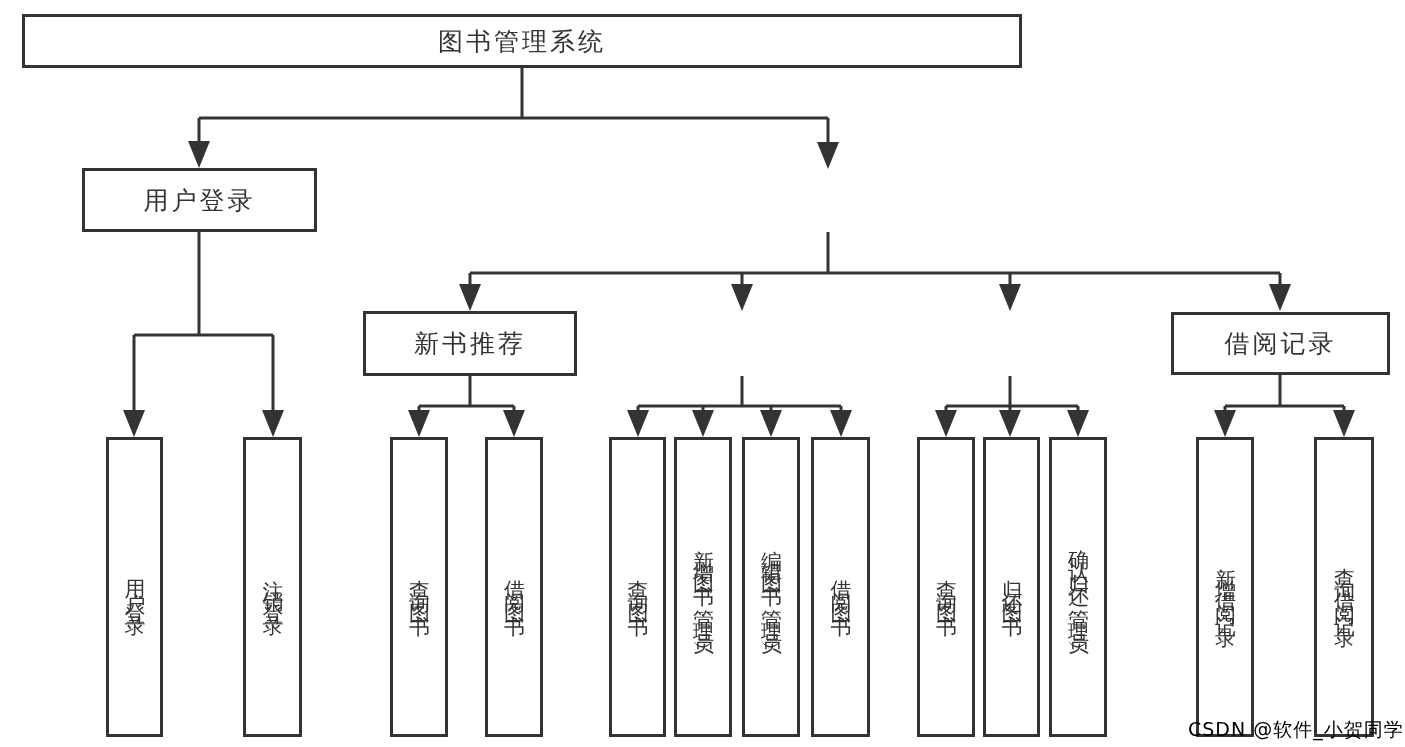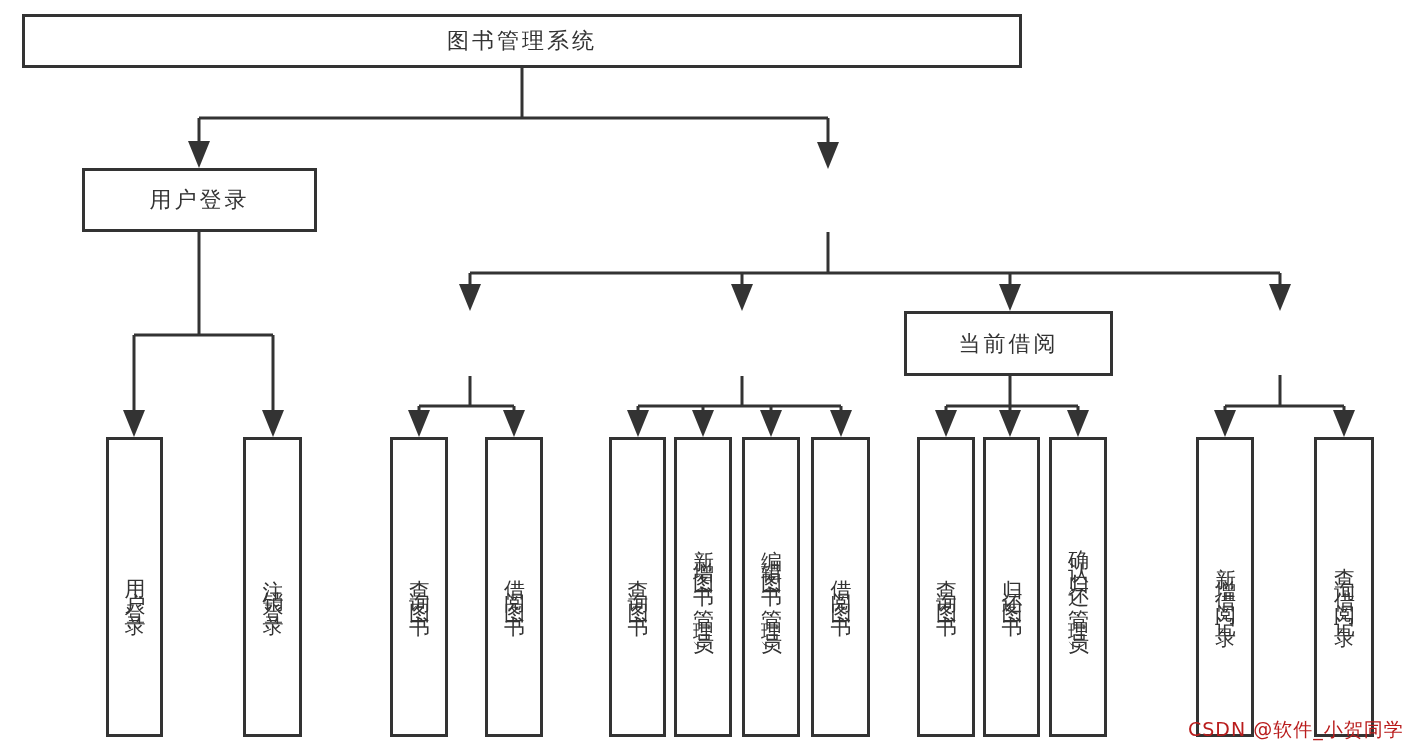--- a/index.html
+++ b/index.html
@@ -4,29 +4,29 @@
 <style>
   html,body{margin:0;padding:0;background:#ffffff;}
   .stage{
     position:relative;width:1405px;height:747px;background:#ffffff;overflow:hidden;
     font-family:"DejaVu Sans","Liberation Sans",sans-serif;color:#333333;
   }
   .wires{position:absolute;left:0;top:0;}
   .box{
     position:absolute;box-sizing:border-box;border:3px solid #333333;background:#ffffff;
     display:flex;align-items:center;justify-content:center;
-    font-size:22px;letter-spacing:3px;line-height:1;white-space:nowrap;
+    font-size:25px;letter-spacing:3px;line-height:1;white-space:nowrap;
   }
   .v{
     writing-mode:vertical-rl;text-orientation:mixed;
     font-size:21px;letter-spacing:12px;white-space:normal;
   }
   .watermark{
     position:absolute;left:1188px;top:717px;z-index:5;
-    font-size:19px;letter-spacing:1px;color:#b91c1c;white-space:nowrap;
+    font-size:19px;letter-spacing:1px;color:#000000;white-space:nowrap;
   }
 </style>
 </head>
 <body>
 
 <div class="stage">
 
   <svg class="wires" width="1405" height="747" viewBox="0 0 1405 747">
     <g stroke="#333333" stroke-width="3" fill="none">
 
@@ -93,21 +93,22 @@
       <polygon points="1067,410 1089,410 1078,437"></polygon>
       <polygon points="1214,410 1236,410 1225,437"></polygon>
       <polygon points="1333,410 1355,410 1344,437"></polygon>
     </g>
   </svg>
 
   <div class="box" style="left:22px;top:14px;width:1000px;height:54px">图书管理系统</div>
 
   <div class="box" style="left:82px;top:168px;width:235px;height:64px">用户登录</div>
 
-  <div class="box" style="left:904px;top:311px;width:209px;height:65px">当前借阅</div>
+  <div class="box" style="left:363px;top:311px;width:214px;height:65px">新书推荐</div>
+  <div class="box" style="left:1171px;top:312px;width:219px;height:63px">借阅记录</div>
 
   <div class="box v" style="left:106px;top:437px;width:57px;height:300px">用户登录</div>
   <div class="box v" style="left:243px;top:437px;width:59px;height:300px">注销登录</div>
 
   <div class="box v" style="left:390px;top:437px;width:58px;height:300px">查询图书</div>
   <div class="box v" style="left:485px;top:437px;width:58px;height:300px">借阅图书</div>
 
   <div class="box v" style="left:609px;top:437px;width:57px;height:300px">查询图书</div>
   <div class="box v" style="left:674px;top:437px;width:58px;height:300px">新增图书（管理员）</div>
   <div class="box v" style="left:742px;top:437px;width:58px;height:300px">编辑图书（管理员）</div>

